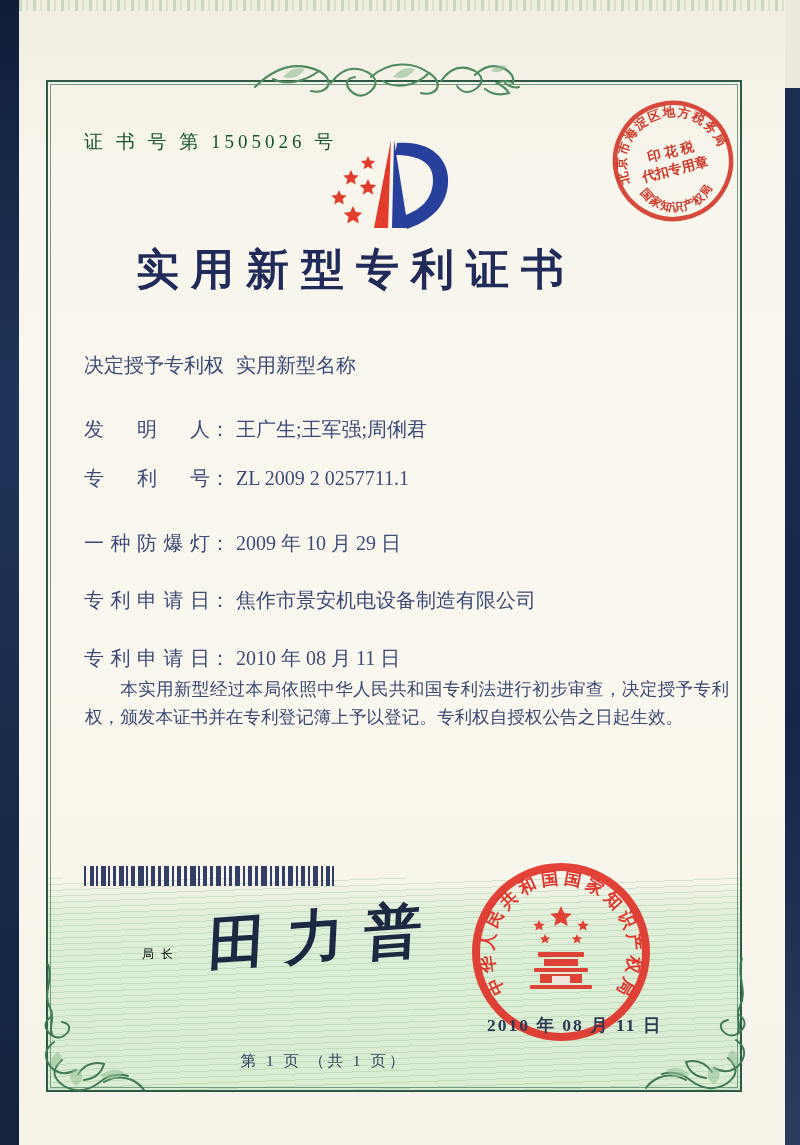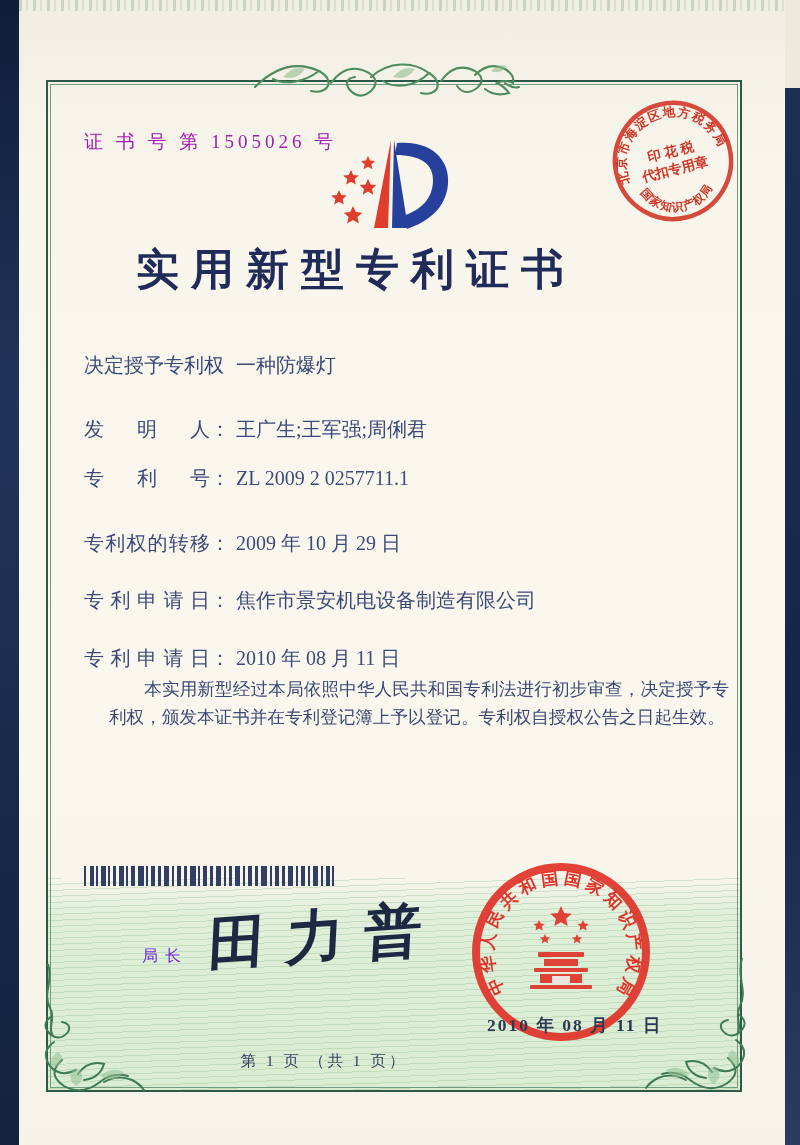--- a/index.html
+++ b/index.html
@@ -19,40 +19,40 @@
 
   .green-zone { position:absolute; left:48px; top:878px; width:692px; height:213px;
     background:
       repeating-linear-gradient(178deg, rgba(130,182,134,.30) 0 1px, rgba(130,182,134,0) 1px 6px),
       linear-gradient(180deg, rgba(222,238,216,0) 0%, rgba(222,238,216,.85) 16%, #ddeed6 40%, #daecd2 100%); }
 
   .frame { position:absolute; left:46px; top:80px; width:696px; height:1012px;
     border:2px solid #2e5947; }
   .frame::after { content:""; position:absolute; inset:2px; border:1px solid #6f9c80; }
 
-  .cert-no { position:absolute; left:84px; top:129px; font-size:19px; letter-spacing:4px; color:#a21caf; }
+  .cert-no { position:absolute; left:84px; top:129px; font-size:19px; letter-spacing:4px; color:#14532d; }
 
   .stamp-wrap { position:absolute; left:608px; top:96px; width:130px; height:130px; transform:rotate(-14deg); }
   .logo-wrap  { position:absolute; left:322px; top:126px; width:160px; height:114px; }
 
   .title { position:absolute; left:0; top:241px; width:700px; text-align:center;
     font-size:43px; font-weight:bold; letter-spacing:12px; text-indent:12px; color:#202b59; }
 
   .fields { position:absolute; left:84px; top:352px; width:620px; font-size:20px; color:#3c4a78; }
   .field-row { position:absolute; left:0; white-space:nowrap; }
   .field-label { display:inline-block; width:126px; text-align:justify; text-align-last:justify; }
   .field-colon { display:inline-block; margin-right:6px; }
 
   .paras { position:absolute; left:85px; top:676px; width:644px; font-size:17.6px;
     line-height:27.5px; color:#3b4873; text-align:justify; }
-  .paras p { text-indent:2em;margin-left:24px; }
+  .paras p { text-indent:2em; }
 
   .barcode { position:absolute; left:84px; top:866px; width:250px; height:20px; }
 
-  .sig-label { position:absolute; left:142px; top:946px; font-size:16px; letter-spacing:7px; color:#6d28d9; }
+  .sig-label { position:absolute; left:142px; top:946px; font-size:12px; letter-spacing:7px; color:#000000; }
   .sig-name { position:absolute; left:208px; top:898px; font-size:58px; font-weight:bold;
     letter-spacing:20px; color:#1d2843; transform:rotate(-4deg) skewX(-7deg); white-space:nowrap; }
 
   .seal-wrap { position:absolute; left:466px; top:860px; width:190px; height:190px; }
   .seal-date { position:absolute; left:487px; top:1013px; font-size:17.5px; letter-spacing:2px;
     color:#2d3854; font-weight:bold; }
 
   .footer { position:absolute; left:0; top:1051px; width:648px; text-align:center;
     font-size:15.5px; letter-spacing:3px; color:#343f61; }
 
@@ -153,30 +153,30 @@
     <g fill="#27409b">
       <path d="M72,14 L70,102 L86,102 Z"></path>
       <path d="M75,17 C114,14 128,38 126,58 C124,83 105,96 85,103 L81,90 C99,84 110,73 111,56 C112,38 99,29 73,29 Z"></path>
     </g>
   </svg>
 
   <div class="title">实用新型专利证书</div>
 
   <div class="fields">
     <div class="field-row" style="top:0px">
-      <span class="field-label">决定授予专利权</span><span class="field-colon">：</span><span>一种防爆灯</span>
+      <span class="field-label">决定授予专利权</span><span class="field-colon">：</span><span>实用新型名称</span>
     </div>
     <div class="field-row" style="top:64px">
       <span class="field-label">发明人</span><span class="field-colon">：</span><span>王广生;王军强;周俐君</span>
     </div>
     <div class="field-row" style="top:113px">
       <span class="field-label">专利号</span><span class="field-colon">：</span><span>ZL 2009 2 0257711.1</span>
     </div>
     <div class="field-row" style="top:178px">
-      <span class="field-label">专利权的转移</span><span class="field-colon">：</span><span>2009 年 10 月 29 日</span>
+      <span class="field-label">一种防爆灯</span><span class="field-colon">：</span><span>2009 年 10 月 29 日</span>
     </div>
     <div class="field-row" style="top:235px">
       <span class="field-label">专利申请日</span><span class="field-colon">：</span><span>焦作市景安机电设备制造有限公司</span>
     </div>
     <div class="field-row" style="top:293px">
       <span class="field-label">专利申请日</span><span class="field-colon">：</span><span>2010 年 08 月 11 日</span>
     </div>
   </div>
 
   <div class="paras">

